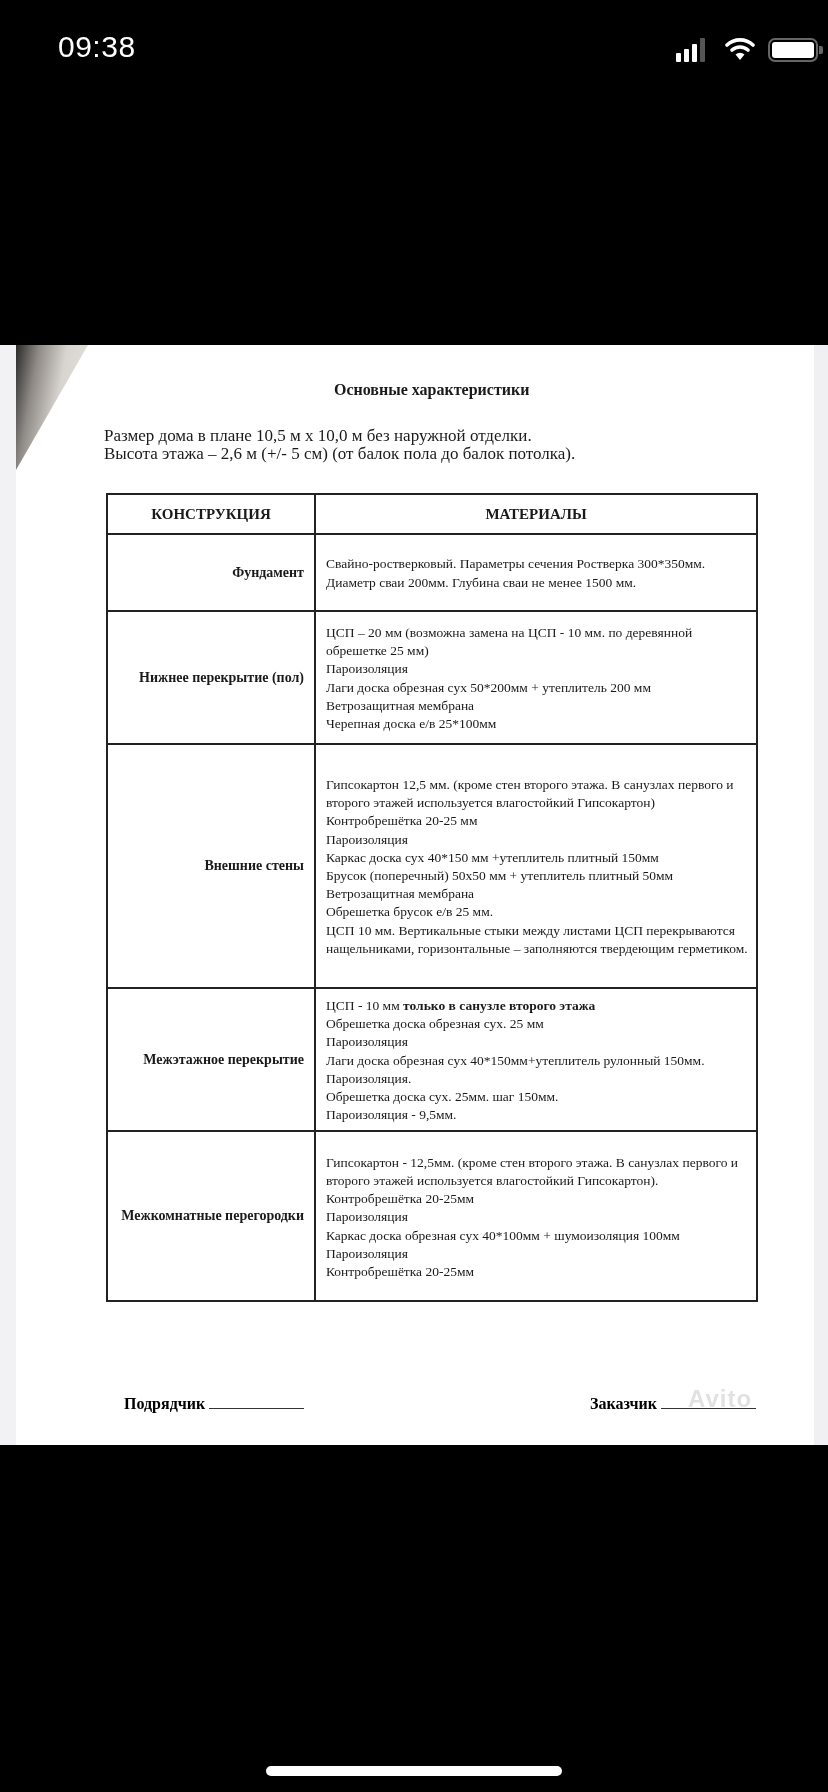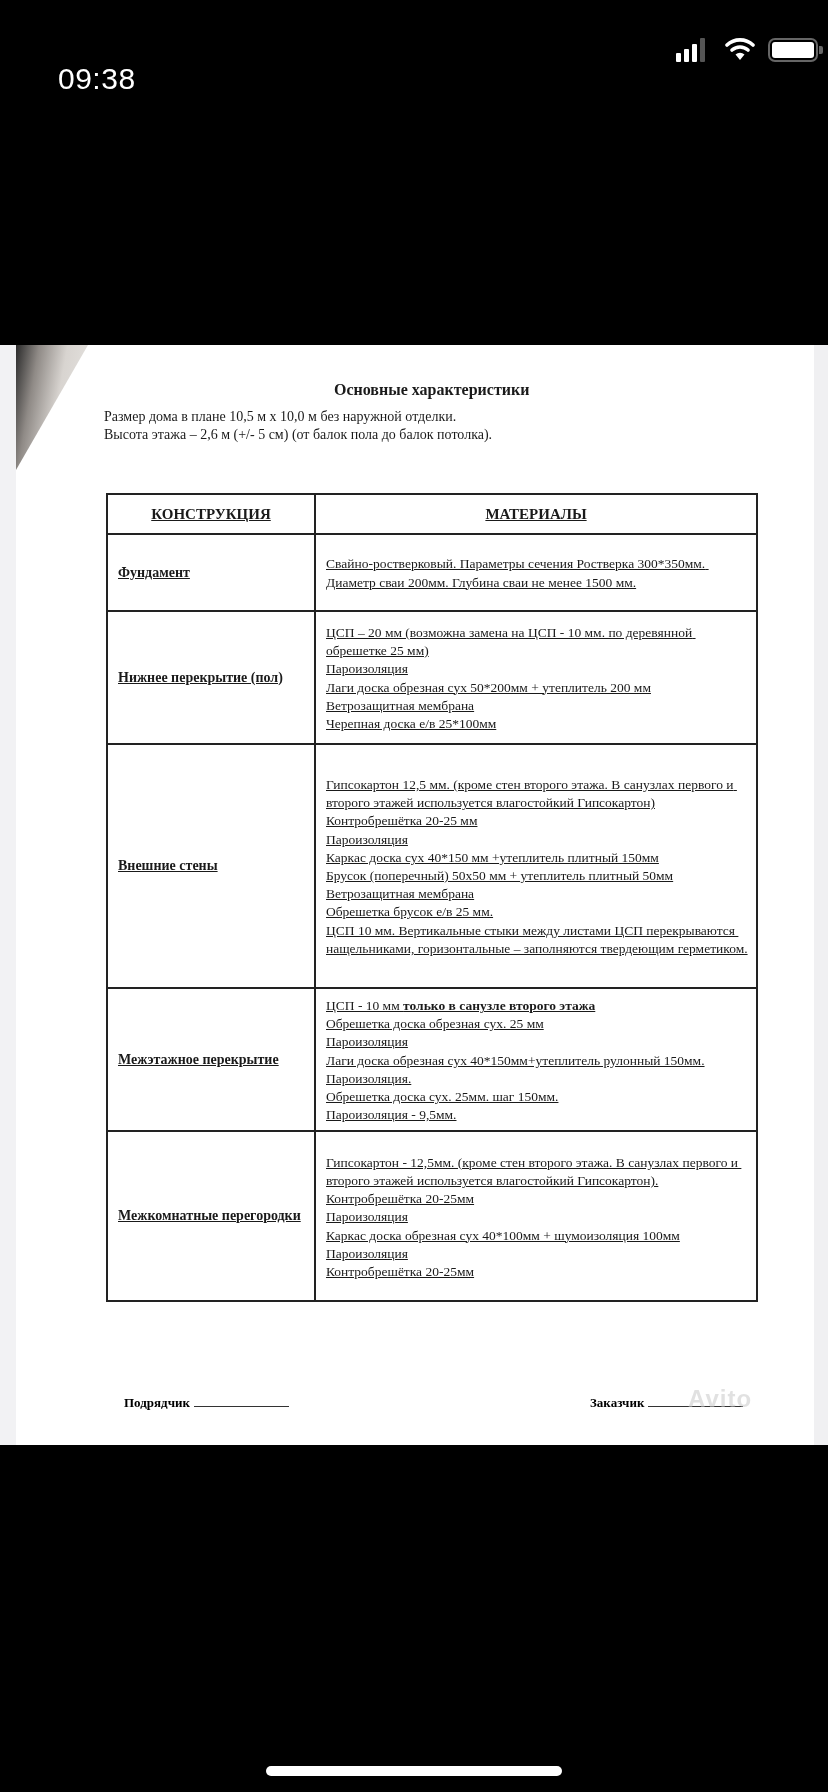--- a/index.html
+++ b/index.html
@@ -1,52 +1,52 @@
 <!DOCTYPE html>
 <html><head>
 <meta charset="utf-8">
 <style>
   * { box-sizing: border-box; margin: 0; padding: 0; }
   html, body { width: 828px; height: 1792px; background: #000; overflow: hidden; }
   body { position: relative; font-family: "Liberation Serif", serif; }
 
   .status-bar { position: absolute; top: 0; left: 0; width: 828px; height: 100px; }
   .status-time { position: absolute; left: 58px; top: 30px; color: #fff;
-    font-family: "Liberation Sans", sans-serif; font-size: 30px; font-weight: 500; letter-spacing: 0.5px; margin-top: 32px; }
+    font-family: "Liberation Sans", sans-serif; font-size: 30px; font-weight: 500; letter-spacing: 0.5px; }
   .status-icons { position: absolute; right: 0; top: 36px; width: 200px; height: 28px; }
   .signal { position: absolute; left: 48px; top: 2px; width: 40px; height: 24px; }
   .signal span { position: absolute; bottom: 0; width: 5px; border-radius: 1px; }
   .wifi { position: absolute; left: 97px; top: 0; width: 30px; height: 26px; }
   .battery { position: absolute; left: 140px; top: 2px; width: 50px; height: 24px;
     border: 2.5px solid #666; border-radius: 7px; }
   .battery .fill { position: absolute; left: 2px; top: 2px; right: 2px; bottom: 2px; background: #fff; border-radius: 3px; }
   .battery .cap { position: absolute; right: -7px; top: 6px; width: 4px; height: 8px; background: #666; border-radius: 0 2px 2px 0; }
 
   .photo { position: absolute; left: 0; top: 345px; width: 828px; height: 1100px; background: #fff; overflow: hidden; }
   .photo-edge-left { position: absolute; left: 0; top: 0; width: 16px; height: 100%; background: #f2f2f4; }
   .photo-edge-right { position: absolute; right: 0; top: 0; width: 14px; height: 100%; background: #f0f0f2; }
   .page-curl { position: absolute; left: 16px; top: 0; width: 72px; height: 125px;
     background: linear-gradient(100deg, #2a2a2a 0%, #8f8a86 25%, #d8d4d0 55%, #e9e7e4 100%);
     clip-path: polygon(0 0, 100% 0, 0 100%); }
 
   .doc { position: absolute; left: 104px; top: 0; width: 660px; color: #1a1a1a; }
   .doc-title { position: absolute; left: 230px; top: 36px; font-size: 16px; font-weight: bold; text-align: center; }
-  .intro { position: absolute; left: 0; top: 63px; font-size: 14px; line-height: 18px; }
+  .intro { position: absolute; left: 0; top: 82px; font-size: 17px; line-height: 18px; }
   .intro div { white-space: nowrap; }
 
-  table.spec { position: absolute; left: 2px; top: 148px; width: 652px; border-collapse: collapse; font-size: 13.5px; text-decoration: underline; }
+  table.spec { position: absolute; left: 2px; top: 148px; width: 652px; border-collapse: collapse; font-size: 13.5px; }
   table.spec td, table.spec th { border: 2px solid #222; vertical-align: middle; }
   table.spec th { height: 40px; font-weight: bold; font-size: 15px; text-align: center; }
   table.spec th.c1 { width: 208px; }
-  table.spec td.name { font-weight: bold; padding: 0 10px; font-size: 14px; line-height: 18px; }
+  table.spec td.name { font-weight: bold; padding: 0 10px; font-size: 14px; line-height: 18px; text-align: right; }
   table.spec td.mat { padding: 8px 8px 6px 10px; line-height: 18.2px; }
   table.spec td.mat div { white-space: pre-wrap; }
   .bold { font-weight: bold; }
 
-  .signature { position: absolute; top: 1050px; font-size: 13px; font-weight: bold; white-space: nowrap; }
+  .signature { position: absolute; top: 1050px; font-size: 16px; font-weight: bold; white-space: nowrap; }
   .signature .line { display: inline-block; width: 95px; border-bottom: 1px solid #333; margin-left: 4px; vertical-align: baseline; }
   .sig-left { left: 124px; }
   .sig-right { left: 590px; }
   .watermark { position: absolute; left: 688px; top: 1040px; font-family: "Liberation Sans", sans-serif;
     font-size: 24px; font-weight: bold; color: rgba(200,200,200,0.55); letter-spacing: 1px; }
 
   .home-indicator { position: absolute; left: 266px; top: 1766px; width: 296px; height: 10px; background: #fff; border-radius: 5px; }
 </style>
 </head>
 <body>

